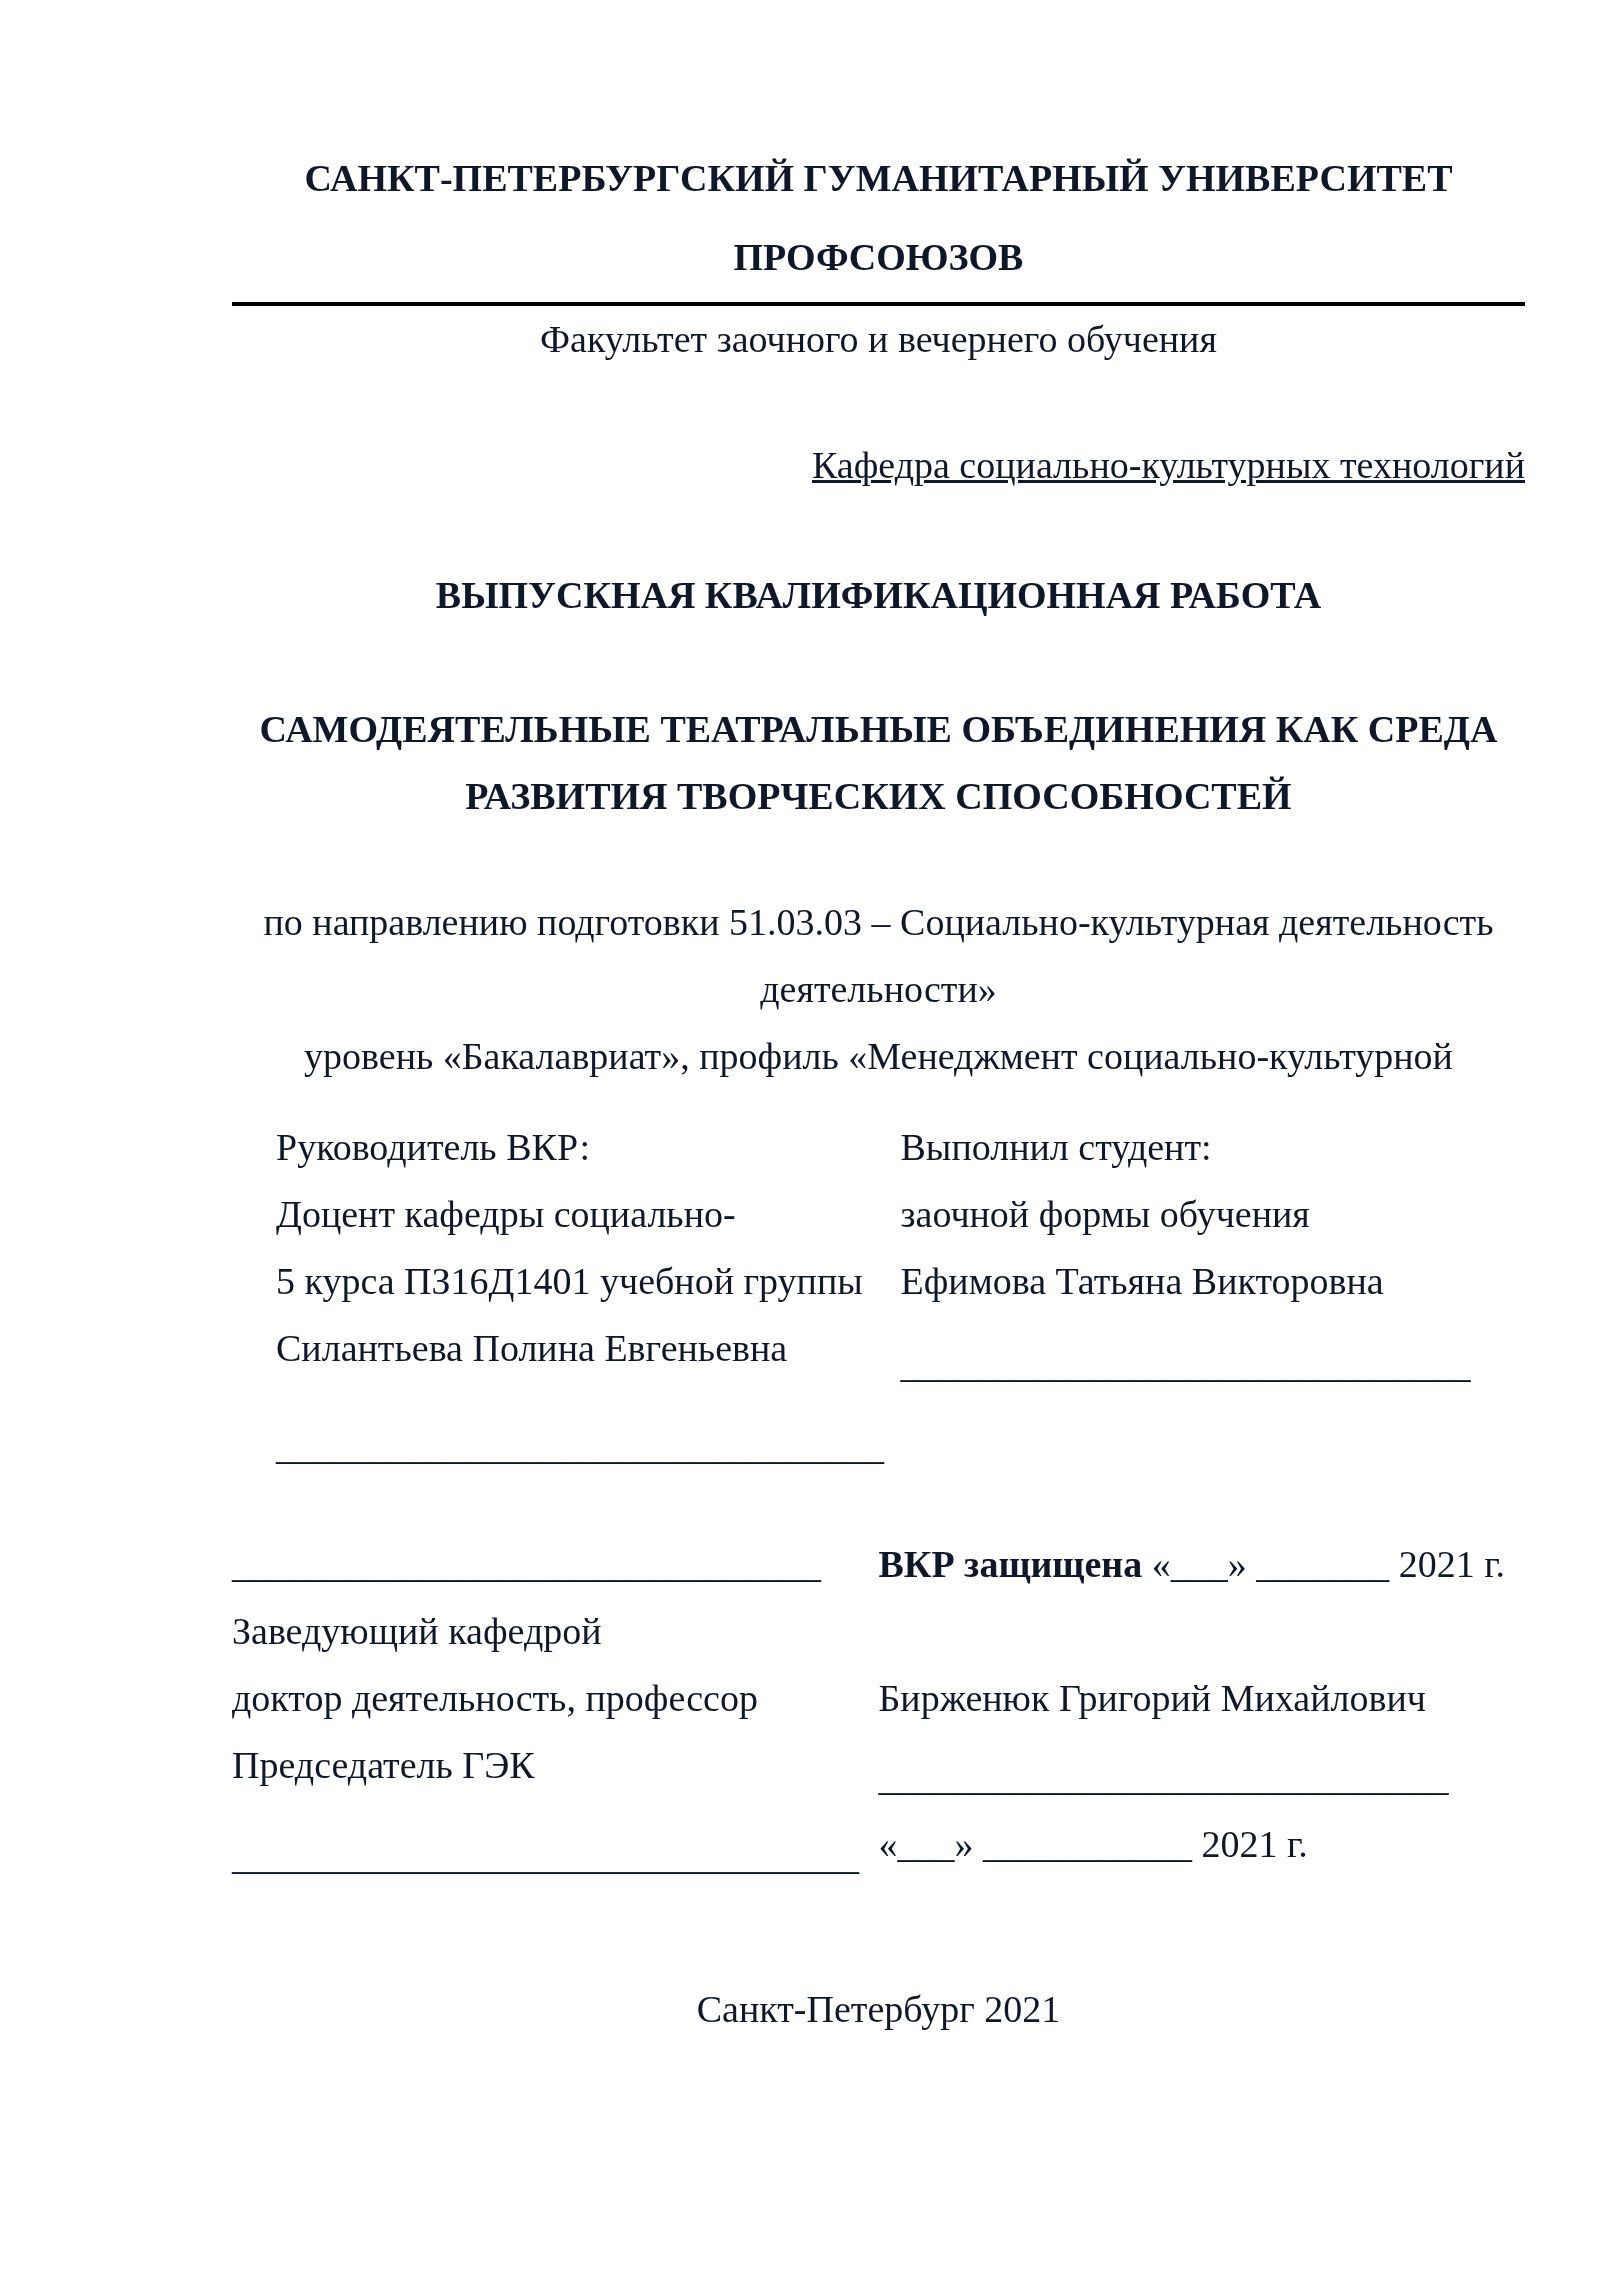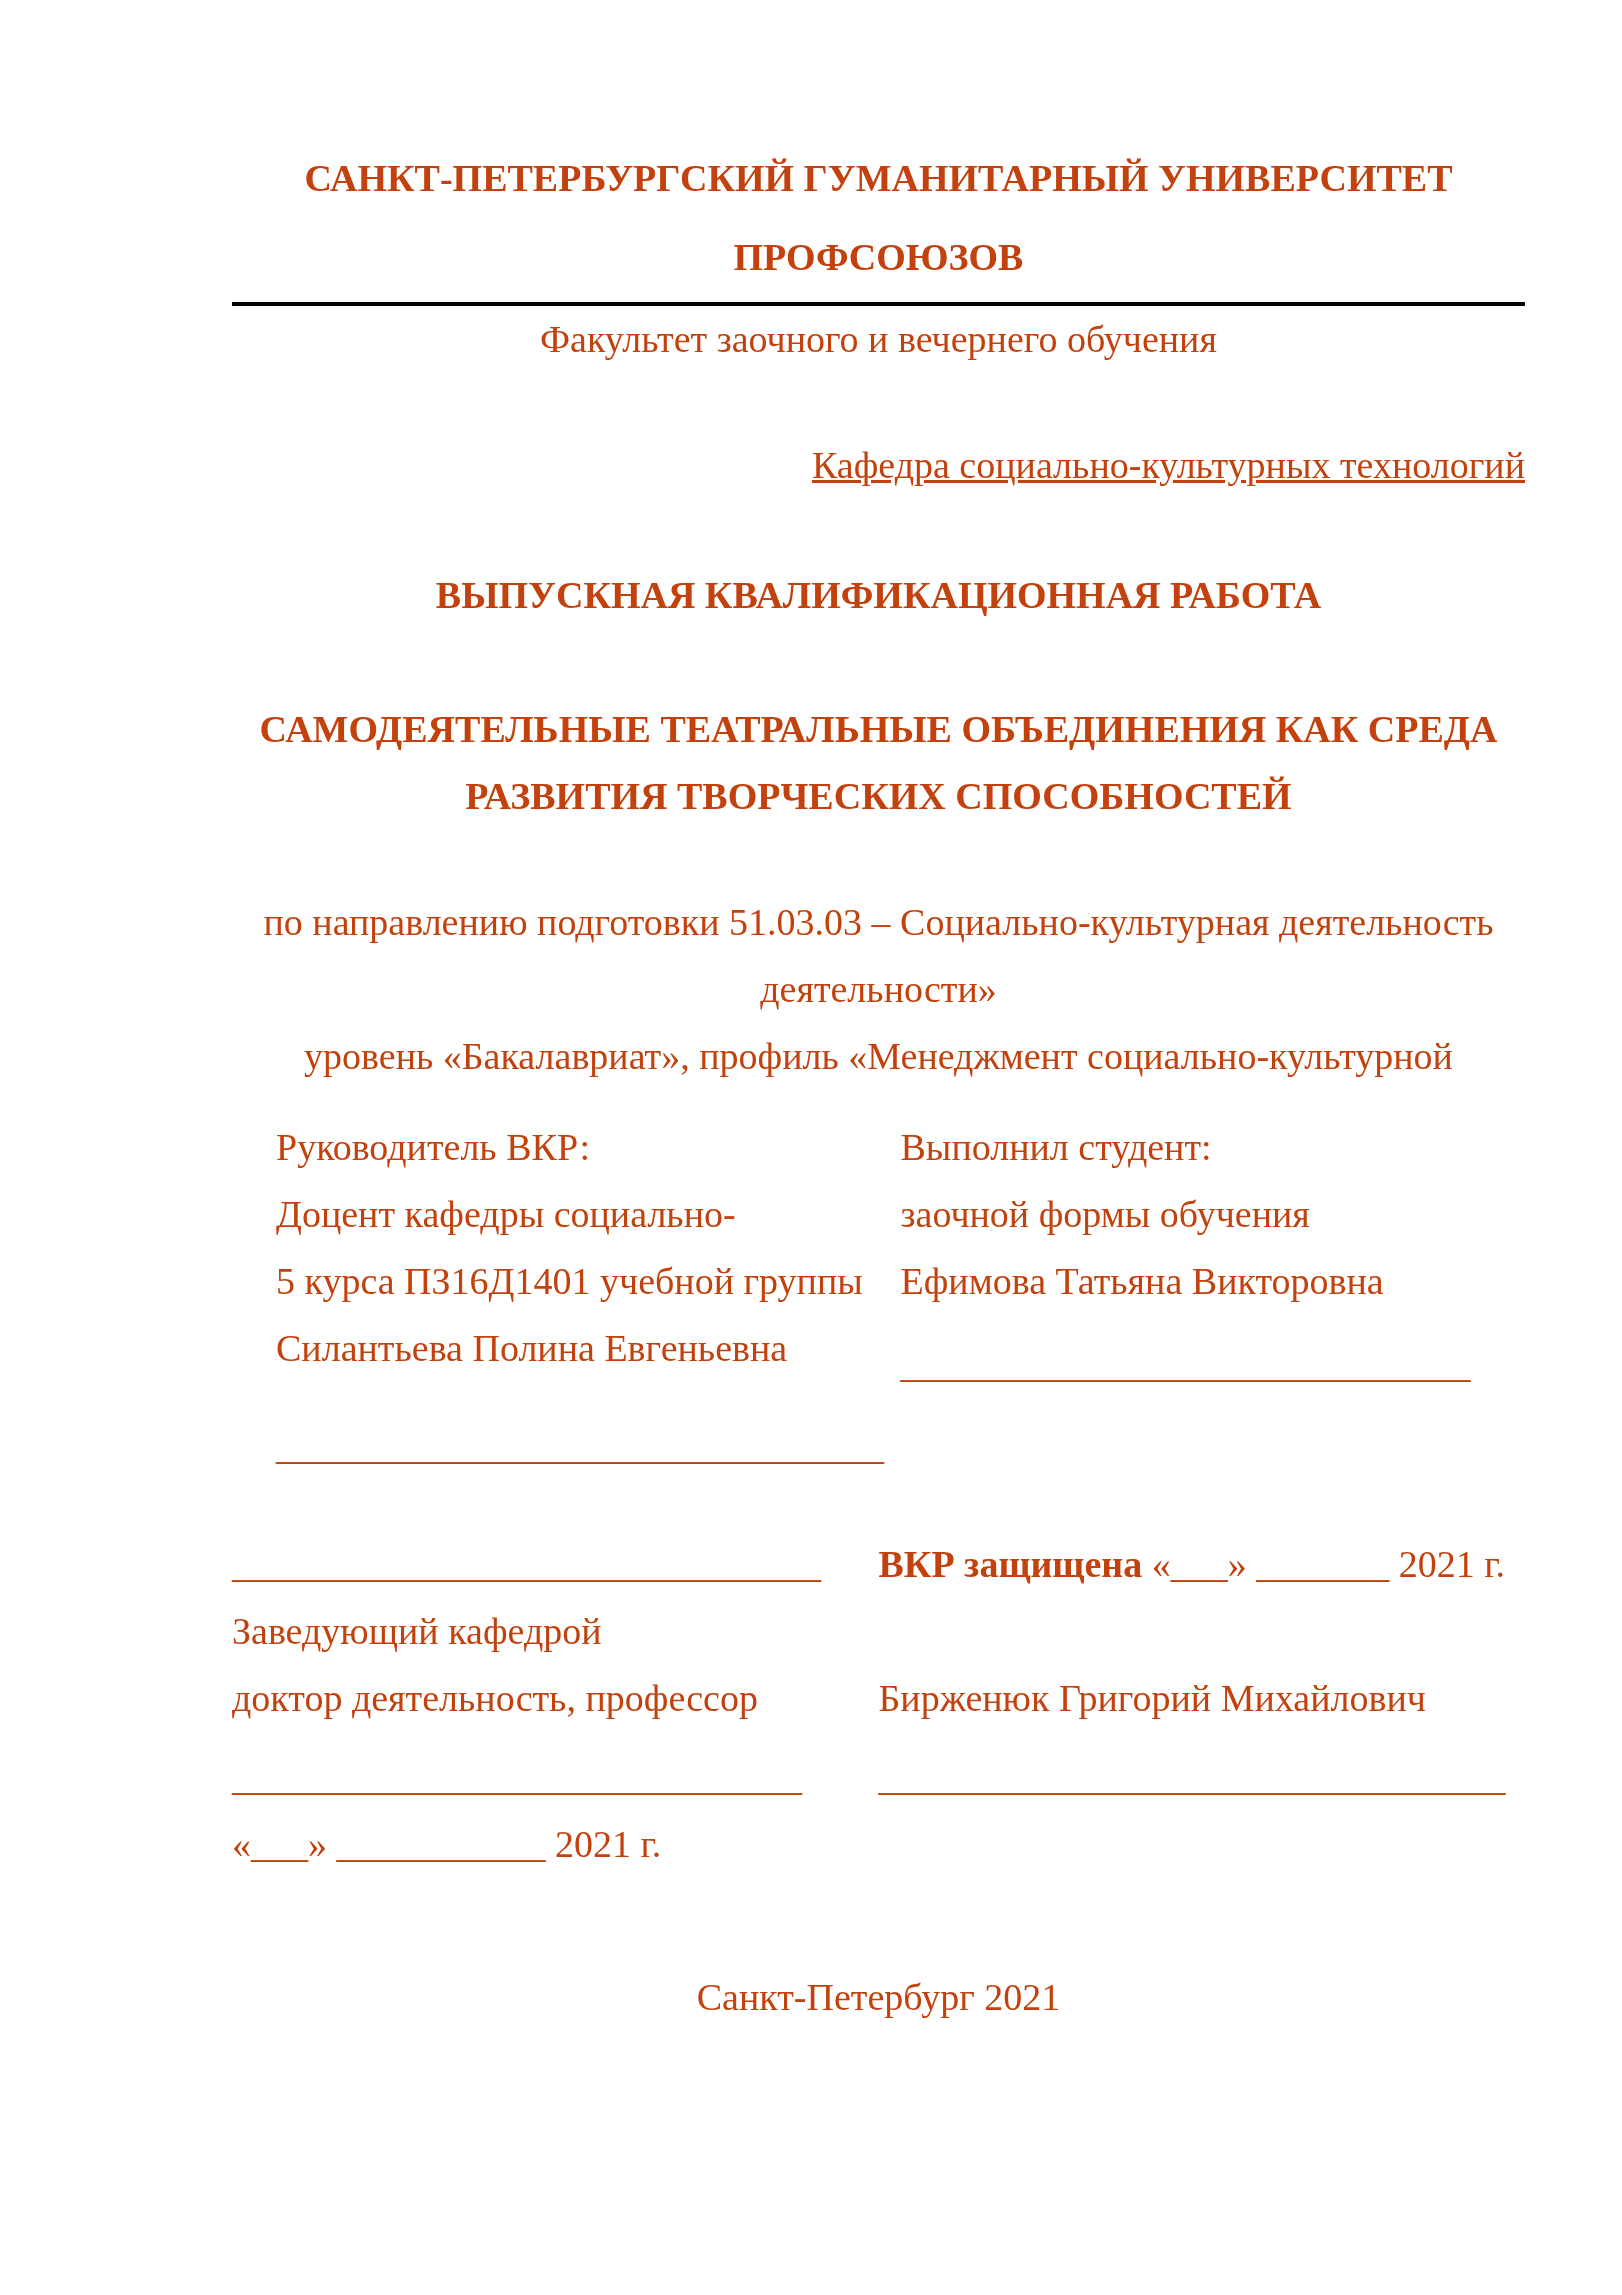--- a/index.html
+++ b/index.html
@@ -6,21 +6,21 @@
     margin: 0;
     padding: 0;
     background: #ffffff;
   }
   .page {
     position: relative;
     width: 1623px;
     height: 2295px;
     margin: 0 auto;
     background: #ffffff;
-    color: #c2410c;
+    color: #0f172a;
     font-family: "Liberation Serif", "DejaVu Serif", serif;
     font-size: 38px;
     line-height: 67px;
     box-sizing: border-box;
     padding: 145px 98px 0 232px;
     overflow: hidden;
   }
   .center { text-align: center; }
   .right  { text-align: right; }
   .bold   { font-weight: bold; }
@@ -98,20 +98,21 @@
   <div class="cols block-approval">
     <div class="cell">_______________________________</div>
     <div class="cell"><span class="bold">ВКР защищена</span><span> «___» _______ 2021 г.</span></div>
 
     <div class="cell">Заведующий кафедрой</div>
     <div class="cell"></div>
 
     <div class="cell">доктор деятельность, профессор</div>
 
     <div class="cell">Бирженюк Григорий Михайлович</div>
+    <div class="cell">Председатель ГЭК</div>
 
     <div class="cell sig-row2">______________________________</div>
     <div class="cell sig-row2">_________________________________</div>
 
     <div class="cell">«___» ___________ 2021 г.</div>
     <div class="cell"></div>
   </div>
 
   <div class="center city-line">Санкт-Петербург 2021</div>
 

